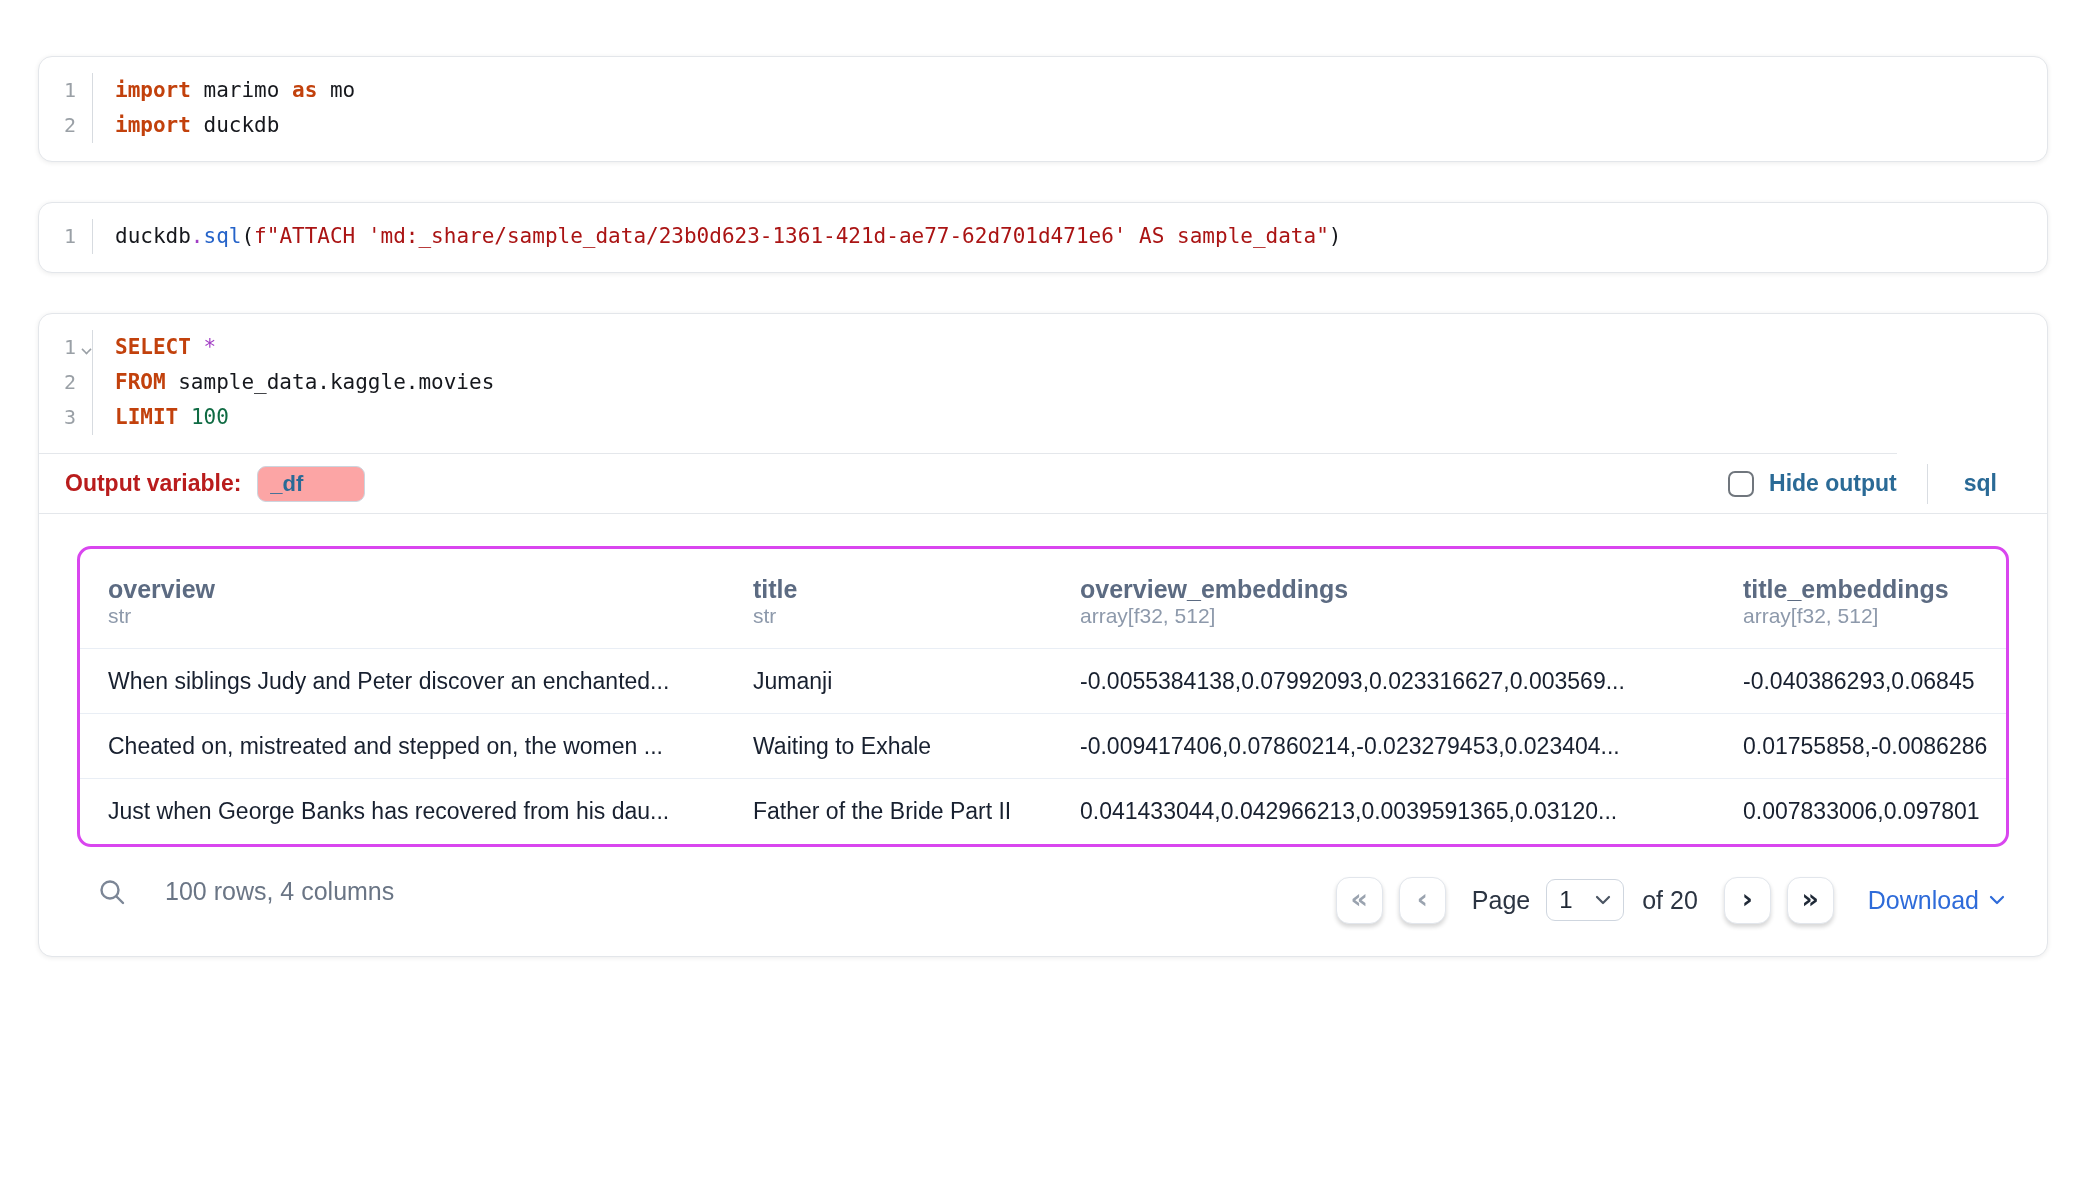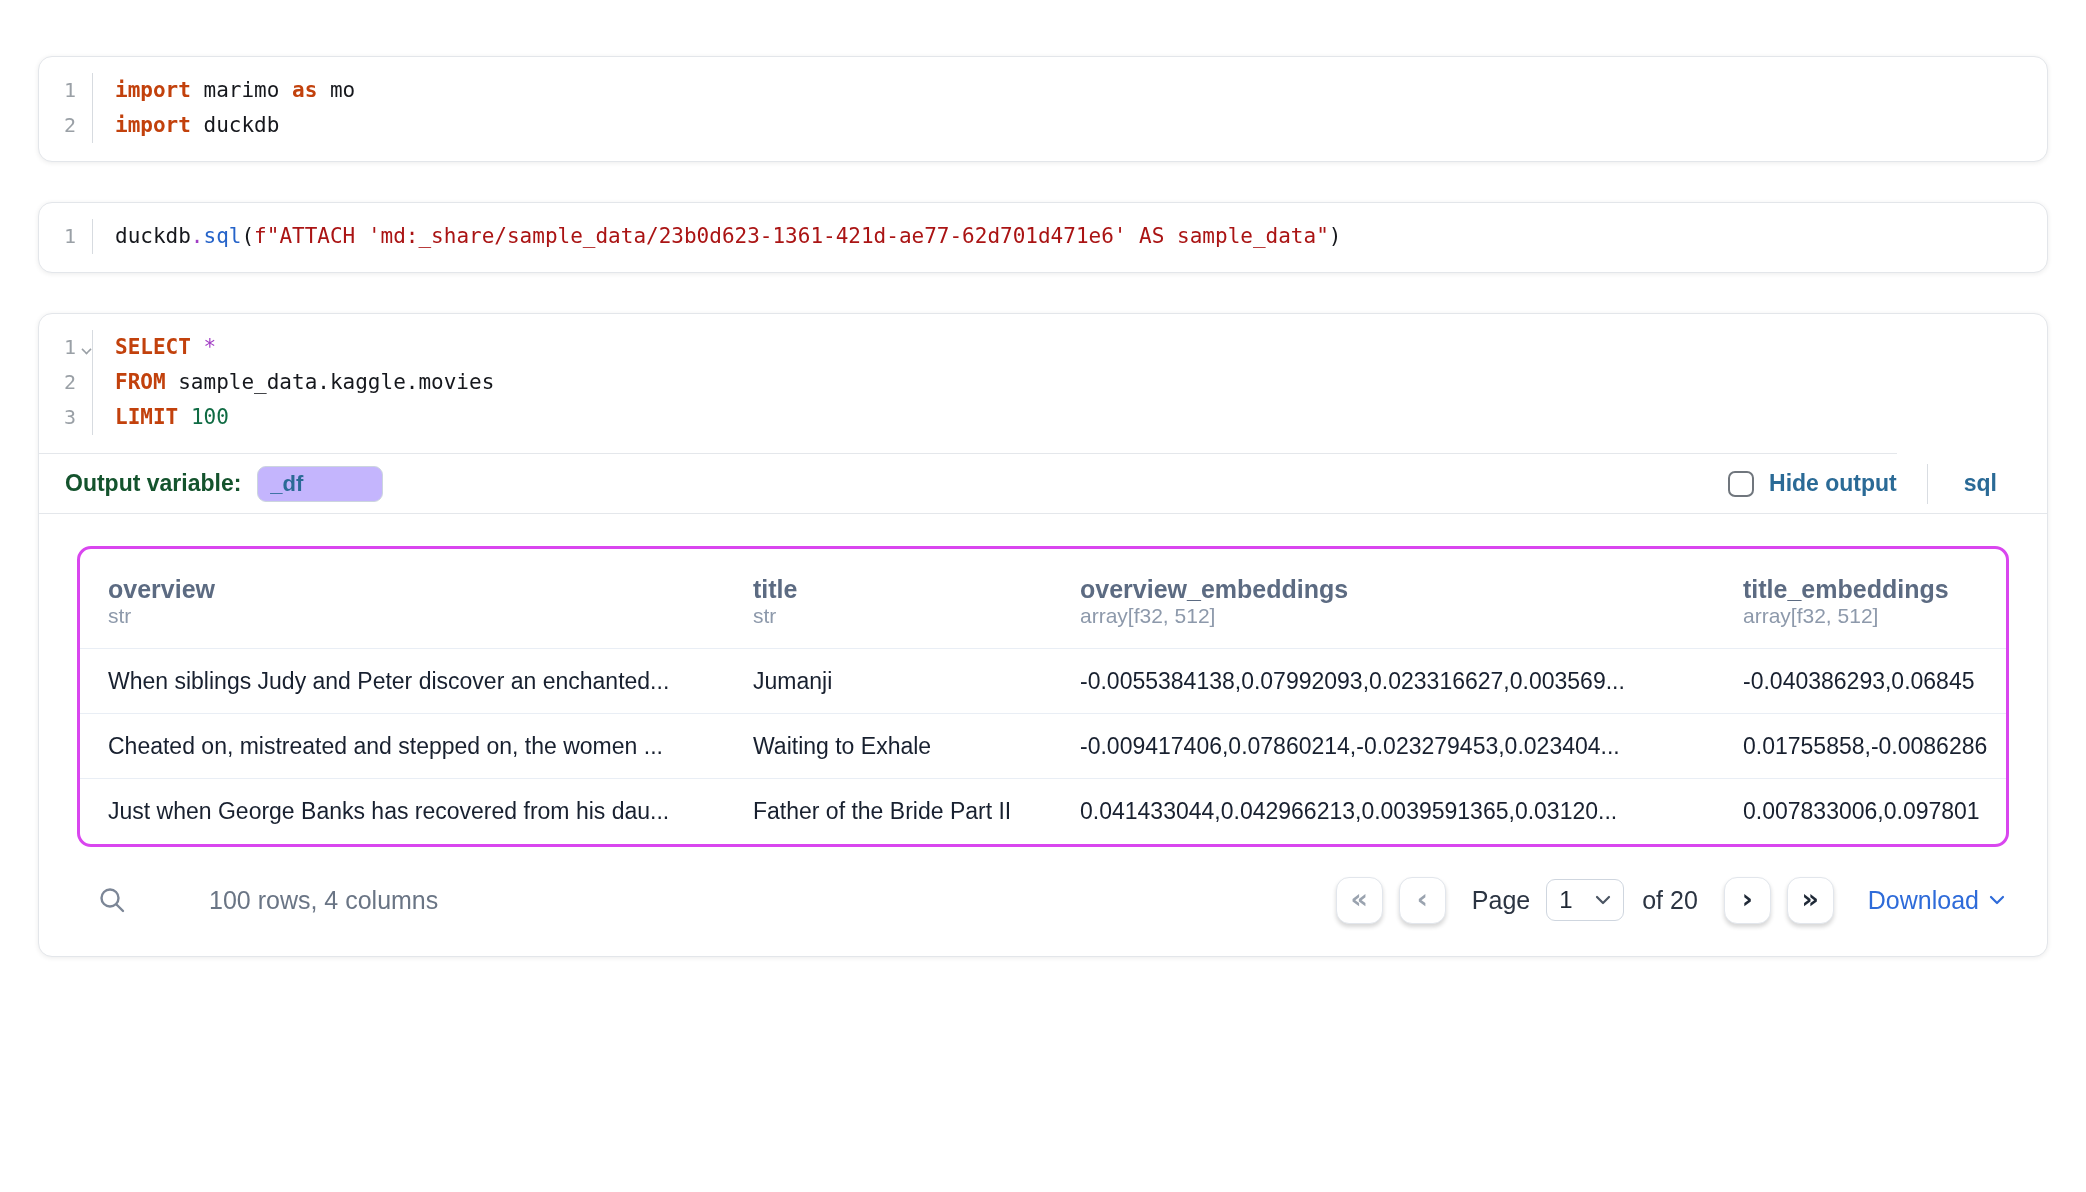--- a/index.html
+++ b/index.html
@@ -47,27 +47,27 @@
   .tk-op  { color:#a13dc4; }
   .tk-num { color:#0f6b43; }
 
   
   .code-bottom-divider { height:1px; background:#e4e7eb; margin-right:150px; }
   .meta-row {
     display:flex; align-items:center;
     height:60px; padding:0 38px 0 26px;
     border-bottom:1px solid #e4e7eb;
   }
-  .meta-label { color:#14532d; font-weight:bold; font-size:23px; }
+  .meta-label { color:#b91c1c; font-weight:bold; font-size:23px; }
   .var-input {
-    margin-left:16px; width:126px; height:36px;
+    margin-left:16px; width:108px; height:36px;
     border:1px solid #ccd5de; border-radius:9px;
     color:#2a6a96; font-weight:bold; font-size:22px;
     padding:0 12px; font-family:"Liberation Sans",sans-serif;
-    outline:none; background:#c4b5fd;
+    outline:none; background:#fca5a5;
   }
   .meta-spacer { flex:1; }
   .checkbox {
     width:26px; height:26px; border:2px solid #70767d;
     border-radius:7px; background:#fff; cursor:pointer;
   }
   .hide-output-label { color:#2a6a96; font-weight:bold; font-size:23px; margin:0 30px 0 15px; }
   .v-sep { width:1px; height:40px; background:#d9dde2; }
   .lang-badge { color:#2a6a96; font-weight:bold; font-size:23px; margin:0 12px 0 36px; }
 
@@ -80,21 +80,21 @@
   .col-name { font-size:25px; font-weight:bold; color:#5c6b82; }
   .col-type { font-size:21px; color:#8d99ab; font-weight:normal; }
   tbody td {
     padding:0 6px 0 28px; height:65px;
     font-size:23px; color:#18202f;
     white-space:nowrap; overflow:hidden;
     border-top:1px solid #e9eef5;
   }
 
   
-  .table-footer { display:flex; align-items:center; padding:30px 4px 6px 4px;gap:44px; }
+  .table-footer { display:flex; align-items:flex-start; padding:30px 4px 6px 4px; }
   .search-btn { background:none; border:none; padding:0; margin-left:16px; cursor:pointer; display:flex; }
   .rows-summary { margin-left:38px; font-size:25px; color:#6a7585; }
   .pager { display:flex; align-items:center; }
   .pg-btn {
     width:47px; height:47px; margin-left:16px;
     border:1px solid #e2e6ec; border-radius:13px; background:#fff;
     box-shadow:0 3px 4px rgba(0,0,0,0.16);
     font-size:27px; font-weight:bold; line-height:1;
     display:flex; align-items:center; justify-content:center;
     cursor:pointer; color:#1f2937; padding-bottom:4px;

